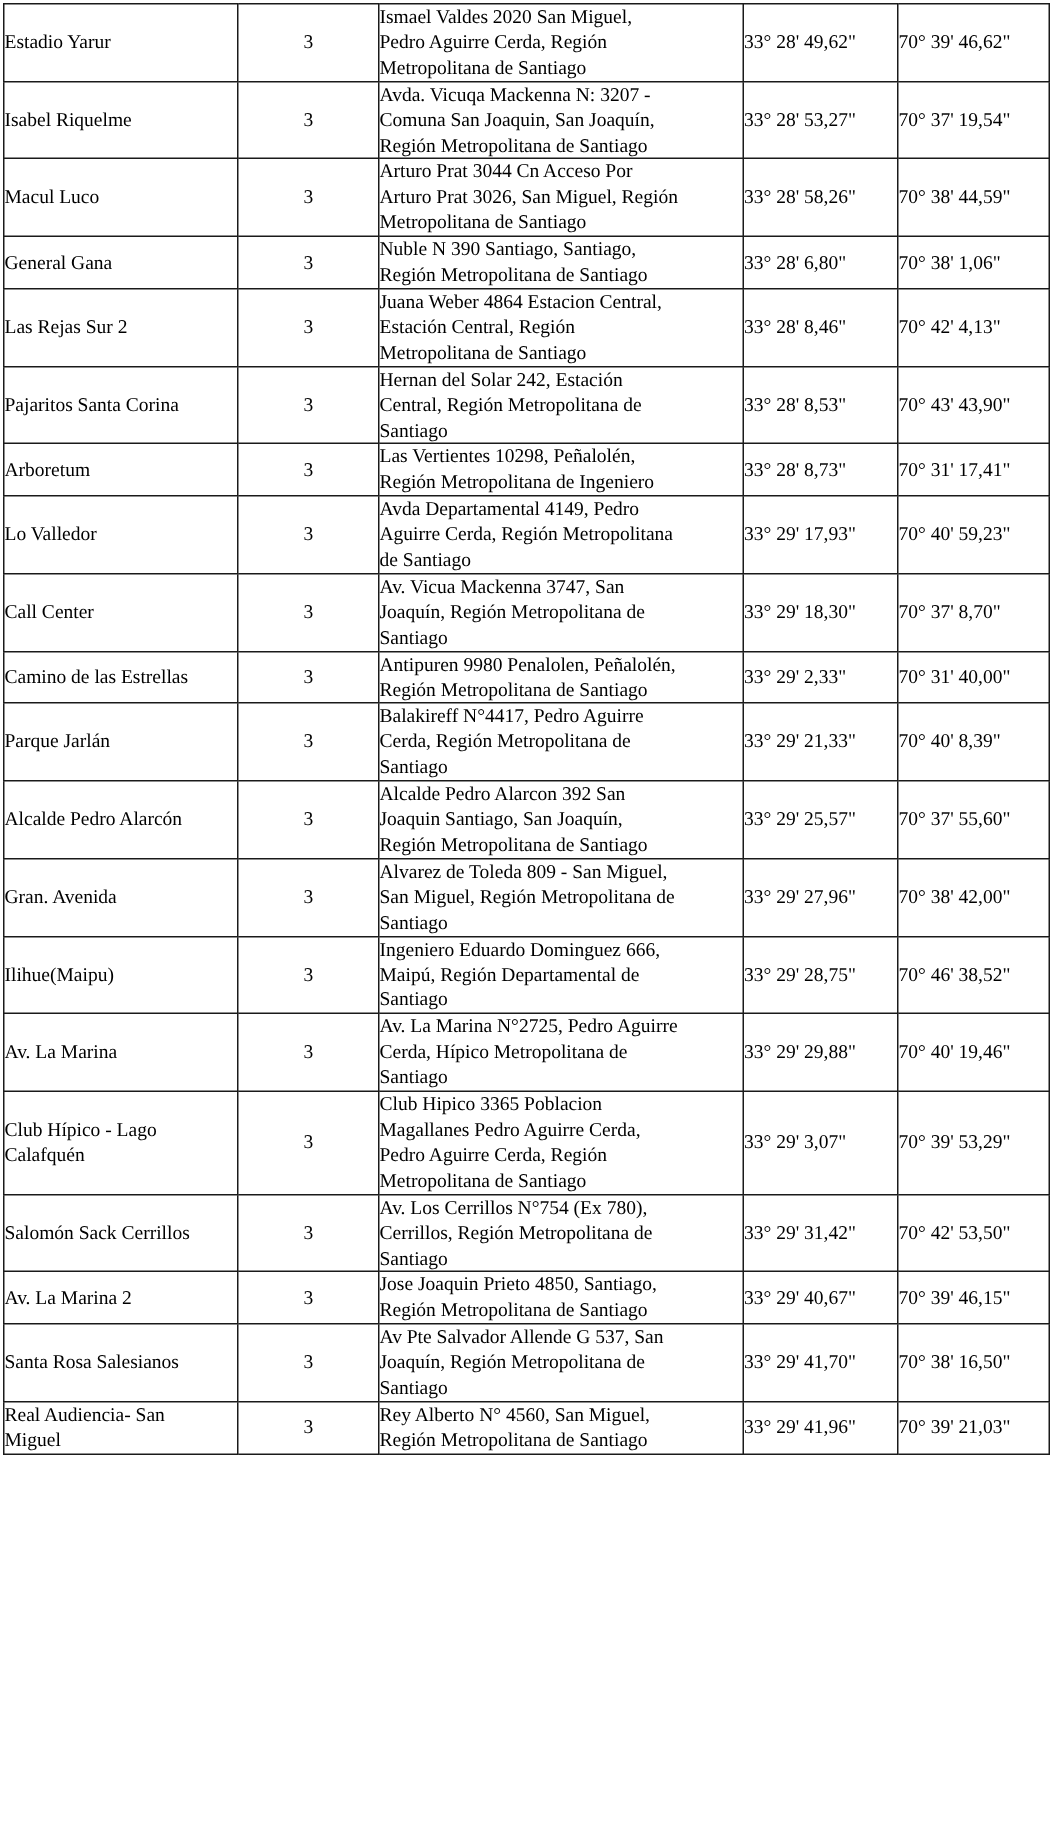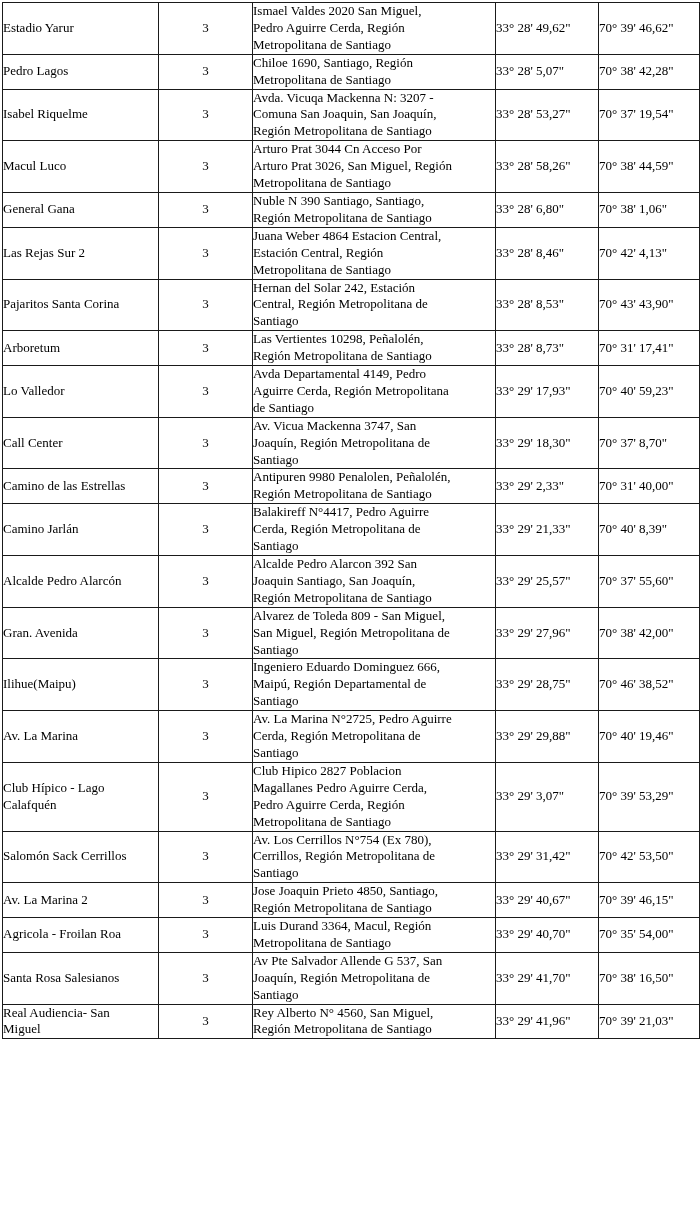--- a/index.html
+++ b/index.html
@@ -65,28 +65,20 @@
         <tr>
           <td class="c-name">Estadio Yarur</td>
           <td class="c-count">3</td>
           <td class="c-address">Ismael Valdes 2020 San Miguel,
 Pedro Aguirre Cerda, Región
 Metropolitana de Santiago</td>
           <td class="c-lat">33° 28' 49,62"</td>
           <td class="c-lon">70° 39' 46,62"</td>
         </tr>
         <tr>
-          <td class="c-name">Pedro Lagos</td>
-          <td class="c-count">3</td>
-          <td class="c-address">Chiloe 1690, Santiago, Región
-Metropolitana de Santiago</td>
-          <td class="c-lat">33° 28' 5,07"</td>
-          <td class="c-lon">70° 38' 42,28"</td>
-        </tr>
-        <tr>
           <td class="c-name">Isabel Riquelme</td>
           <td class="c-count">3</td>
           <td class="c-address">Avda. Vicuqa Mackenna N: 3207 -
 Comuna San Joaquin, San Joaquín,
 Región Metropolitana de Santiago</td>
           <td class="c-lat">33° 28' 53,27"</td>
           <td class="c-lon">70° 37' 19,54"</td>
         </tr>
         <tr>
           <td class="c-name">Macul Luco</td>
@@ -120,21 +112,21 @@
           <td class="c-address">Hernan del Solar 242, Estación
 Central, Región Metropolitana de
 Santiago</td>
           <td class="c-lat">33° 28' 8,53"</td>
           <td class="c-lon">70° 43' 43,90"</td>
         </tr>
         <tr>
           <td class="c-name">Arboretum</td>
           <td class="c-count">3</td>
           <td class="c-address">Las Vertientes 10298, Peñalolén,
-Región Metropolitana de Santiago</td>
+Región Metropolitana de Ingeniero</td>
           <td class="c-lat">33° 28' 8,73"</td>
           <td class="c-lon">70° 31' 17,41"</td>
         </tr>
         <tr>
           <td class="c-name">Lo Valledor</td>
           <td class="c-count">3</td>
           <td class="c-address">Avda Departamental 4149, Pedro
 Aguirre Cerda, Región Metropolitana
 de Santiago</td>
           <td class="c-lat">33° 29' 17,93"</td>
@@ -151,21 +143,21 @@
         </tr>
         <tr>
           <td class="c-name">Camino de las Estrellas</td>
           <td class="c-count">3</td>
           <td class="c-address">Antipuren 9980 Penalolen, Peñalolén,
 Región Metropolitana de Santiago</td>
           <td class="c-lat">33° 29' 2,33"</td>
           <td class="c-lon">70° 31' 40,00"</td>
         </tr>
         <tr>
-          <td class="c-name">Camino Jarlán</td>
+          <td class="c-name">Parque Jarlán</td>
           <td class="c-count">3</td>
           <td class="c-address">Balakireff N°4417, Pedro Aguirre
 Cerda, Región Metropolitana de
 Santiago</td>
           <td class="c-lat">33° 29' 21,33"</td>
           <td class="c-lon">70° 40' 8,39"</td>
         </tr>
         <tr>
           <td class="c-name">Alcalde Pedro Alarcón</td>
           <td class="c-count">3</td>
@@ -190,30 +182,30 @@
           <td class="c-address">Ingeniero Eduardo Dominguez 666,
 Maipú, Región Departamental de
 Santiago</td>
           <td class="c-lat">33° 29' 28,75"</td>
           <td class="c-lon">70° 46' 38,52"</td>
         </tr>
         <tr>
           <td class="c-name">Av. La Marina</td>
           <td class="c-count">3</td>
           <td class="c-address">Av. La Marina N°2725, Pedro Aguirre
-Cerda, Región Metropolitana de
+Cerda, Hípico Metropolitana de
 Santiago</td>
           <td class="c-lat">33° 29' 29,88"</td>
           <td class="c-lon">70° 40' 19,46"</td>
         </tr>
         <tr>
           <td class="c-name">Club Hípico - Lago
 Calafquén</td>
           <td class="c-count">3</td>
-          <td class="c-address">Club Hipico 2827 Poblacion
+          <td class="c-address">Club Hipico 3365 Poblacion
 Magallanes Pedro Aguirre Cerda,
 Pedro Aguirre Cerda, Región
 Metropolitana de Santiago</td>
           <td class="c-lat">33° 29' 3,07"</td>
           <td class="c-lon">70° 39' 53,29"</td>
         </tr>
         <tr>
           <td class="c-name">Salomón Sack Cerrillos</td>
           <td class="c-count">3</td>
           <td class="c-address">Av. Los Cerrillos N°754 (Ex 780),
@@ -222,28 +214,20 @@
           <td class="c-lat">33° 29' 31,42"</td>
           <td class="c-lon">70° 42' 53,50"</td>
         </tr>
         <tr>
           <td class="c-name">Av. La Marina 2</td>
           <td class="c-count">3</td>
           <td class="c-address">Jose Joaquin Prieto 4850, Santiago,
 Región Metropolitana de Santiago</td>
           <td class="c-lat">33° 29' 40,67"</td>
           <td class="c-lon">70° 39' 46,15"</td>
-        </tr>
-        <tr>
-          <td class="c-name">Agricola - Froilan Roa</td>
-          <td class="c-count">3</td>
-          <td class="c-address">Luis Durand 3364, Macul, Región
-Metropolitana de Santiago</td>
-          <td class="c-lat">33° 29' 40,70"</td>
-          <td class="c-lon">70° 35' 54,00"</td>
         </tr>
         <tr>
           <td class="c-name">Santa Rosa Salesianos</td>
           <td class="c-count">3</td>
           <td class="c-address">Av Pte Salvador Allende G 537, San
 Joaquín, Región Metropolitana de
 Santiago</td>
           <td class="c-lat">33° 29' 41,70"</td>
           <td class="c-lon">70° 38' 16,50"</td>
         </tr>

